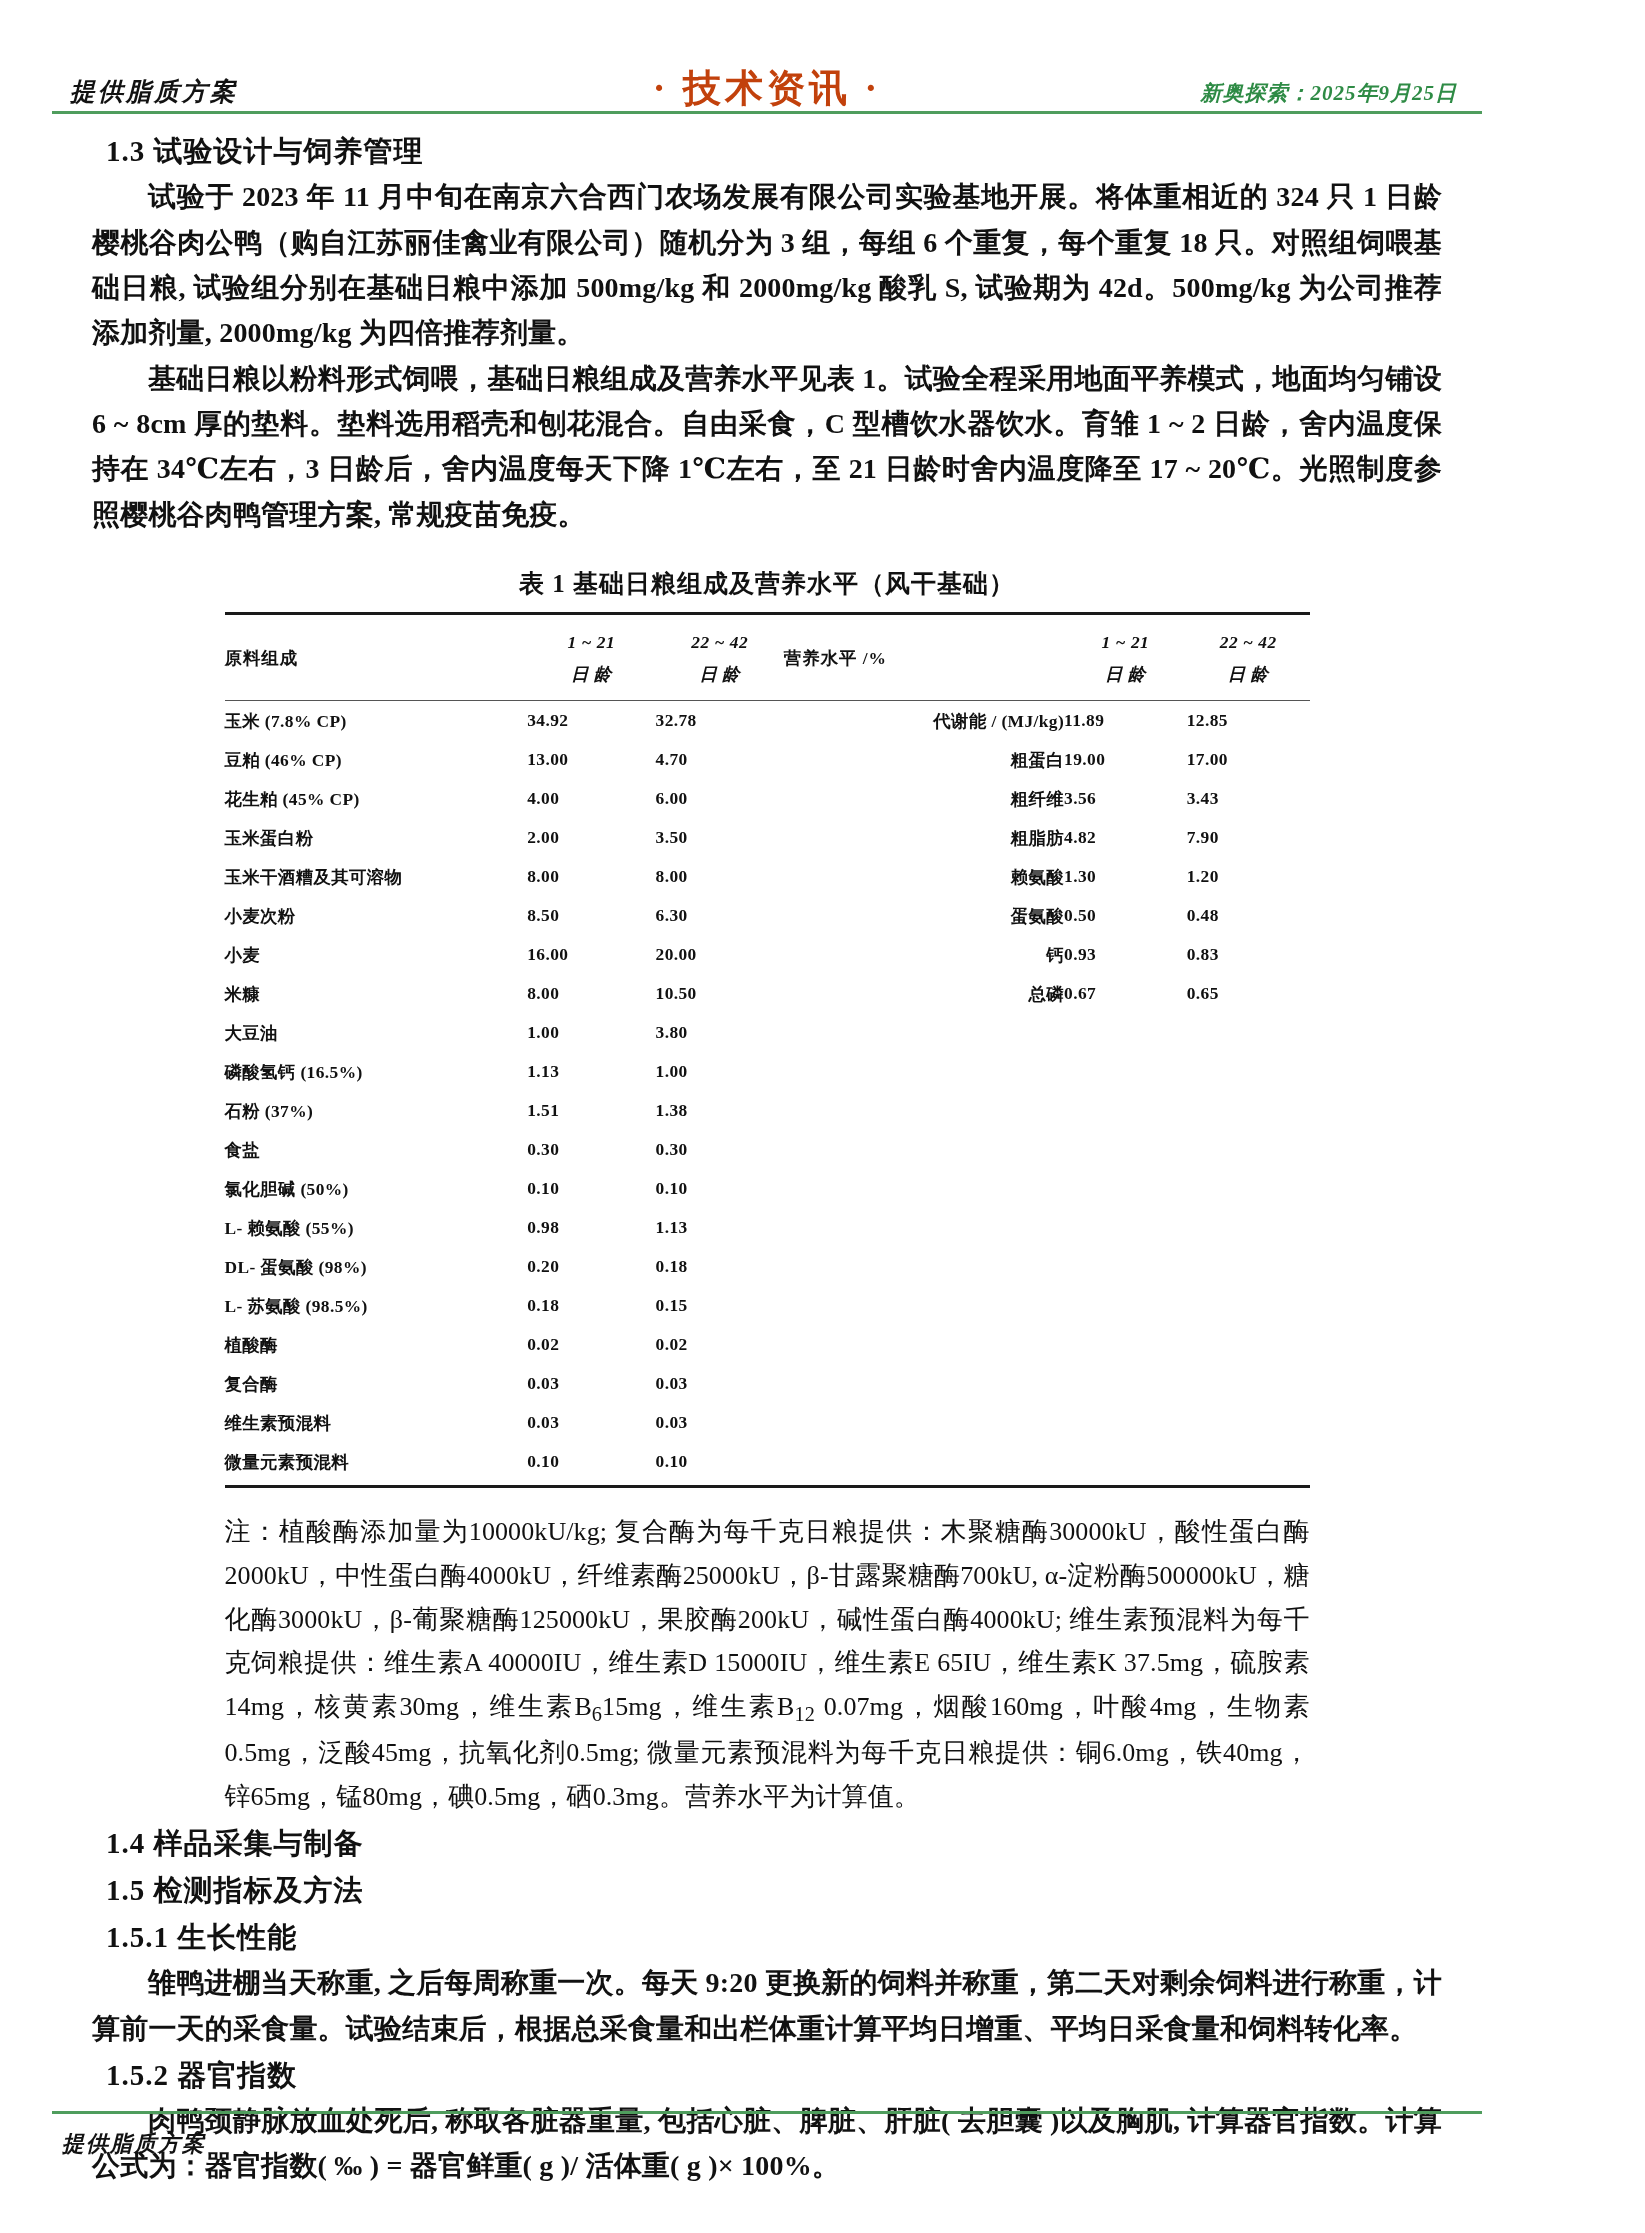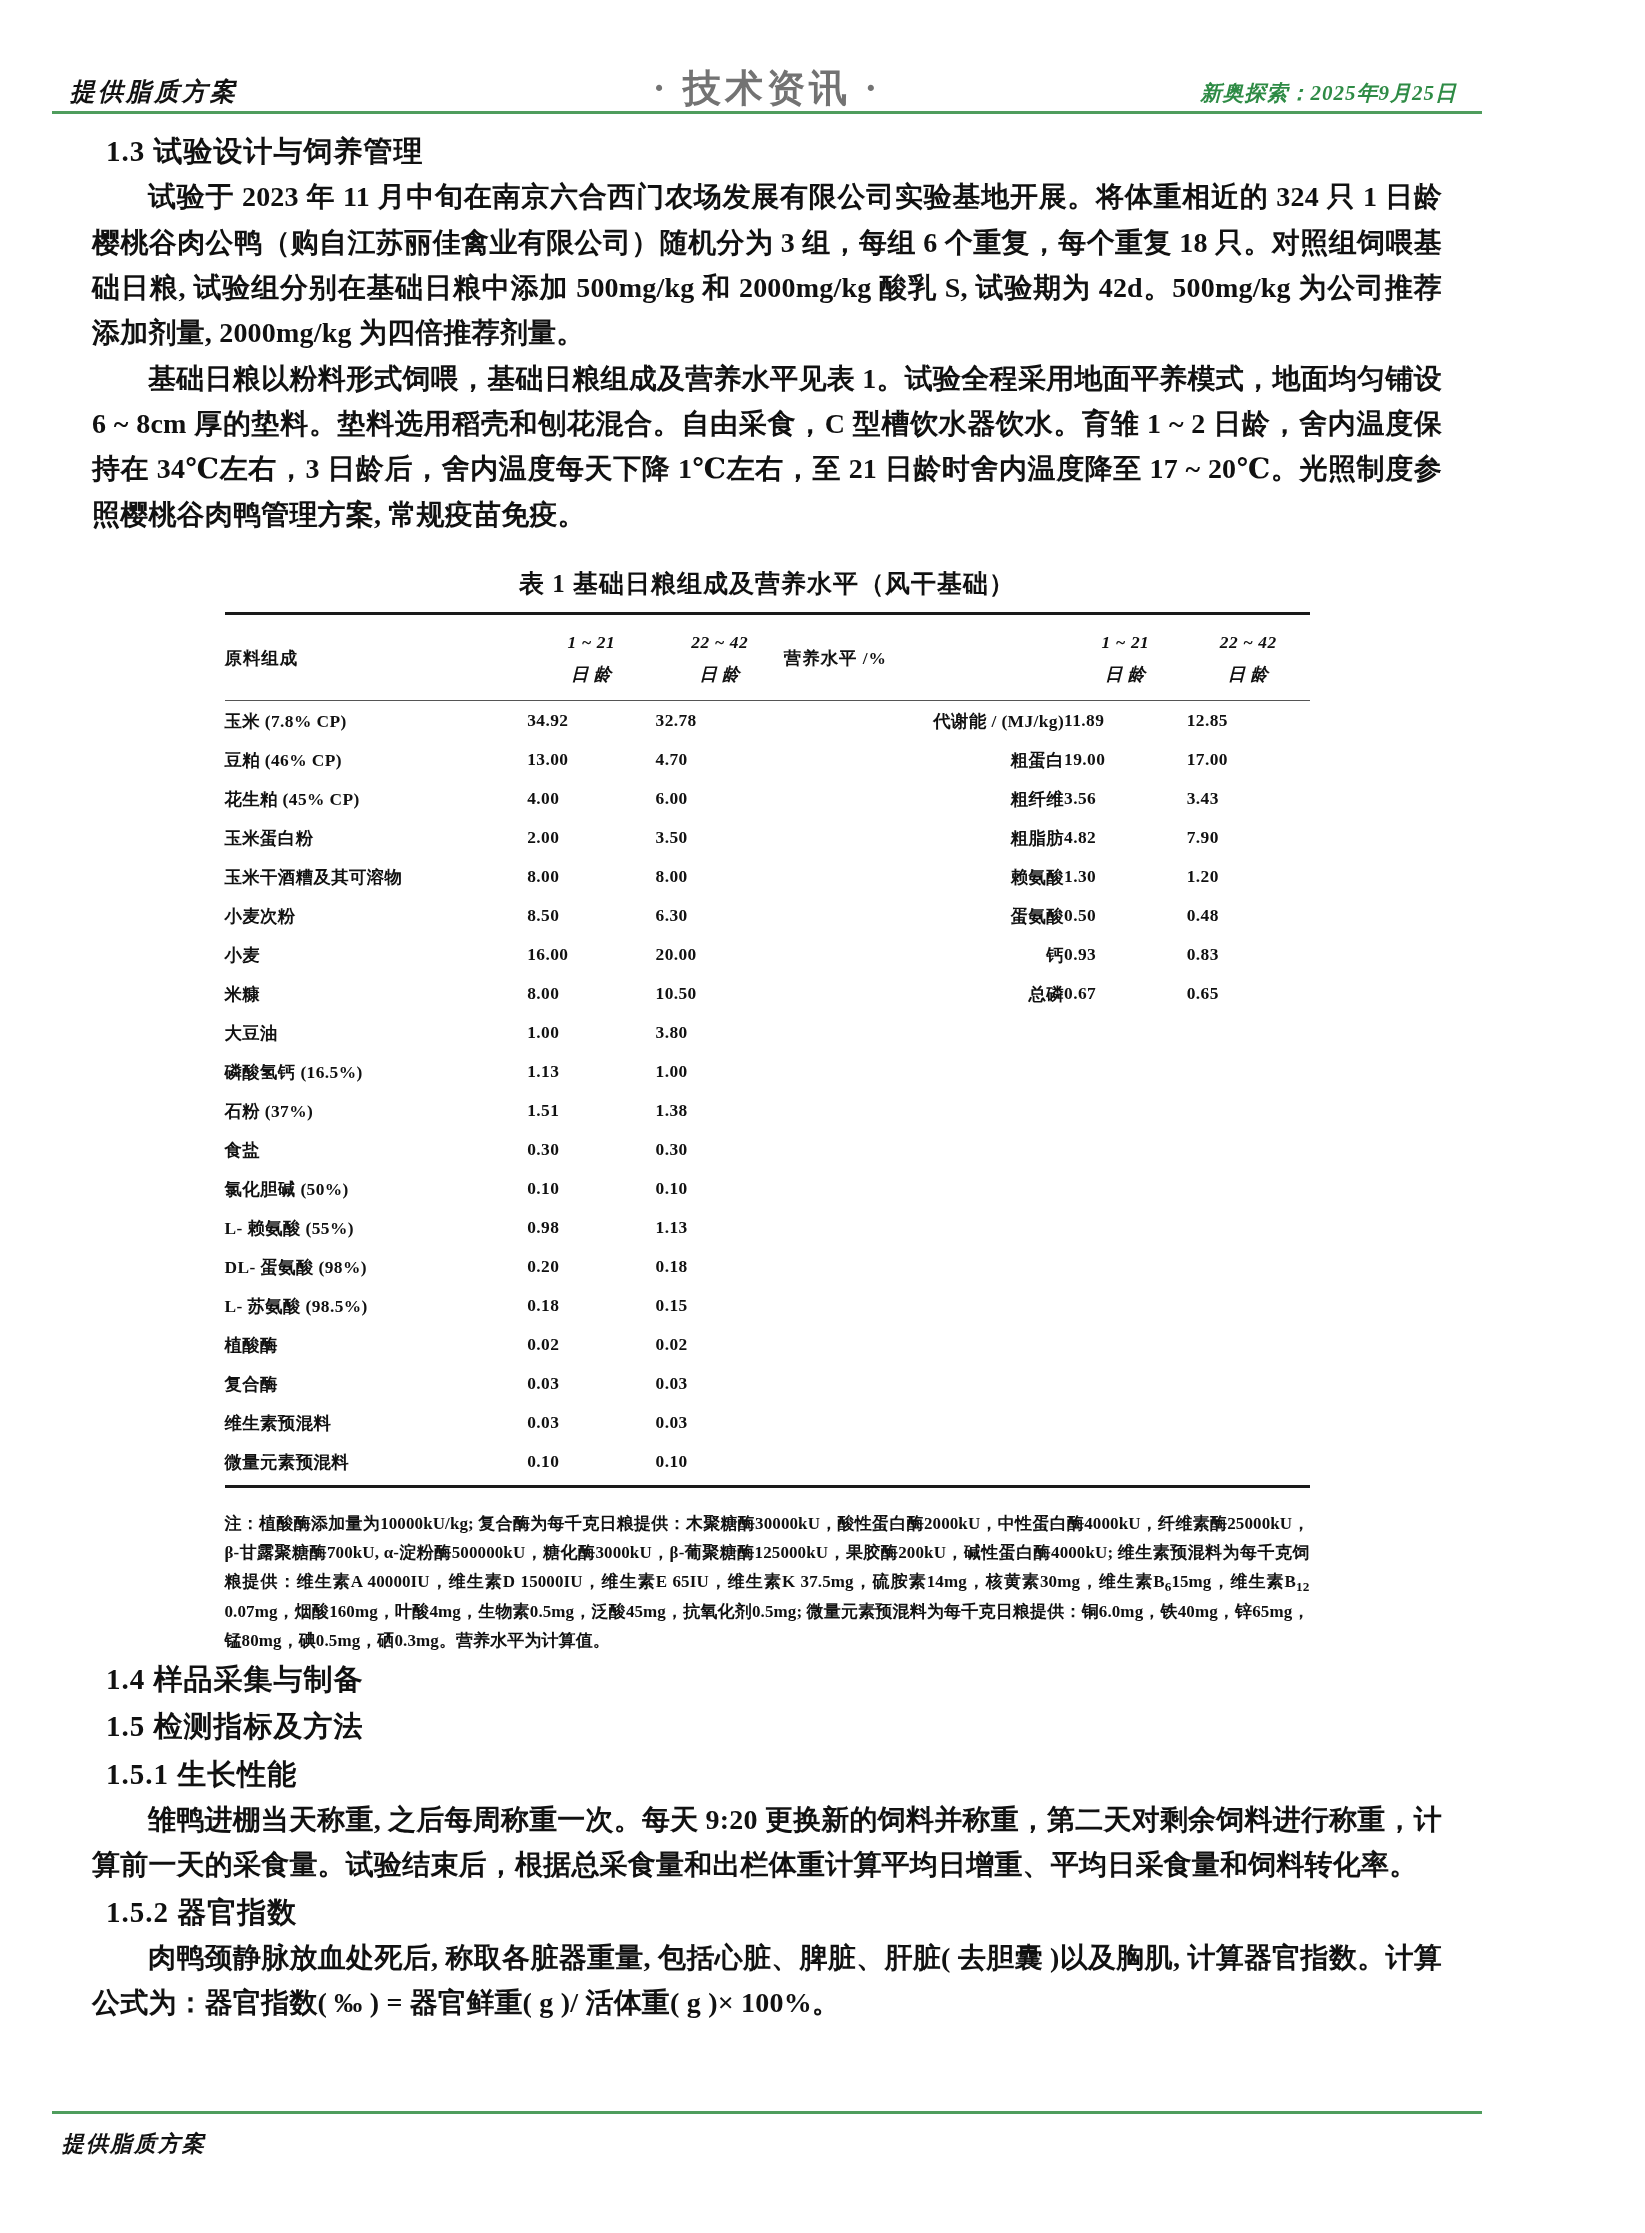--- a/index.html
+++ b/index.html
@@ -47,21 +47,21 @@
   }
   .runhead-center {
     position: absolute;
     left: 0; right: 0;
     bottom: -4px;
     text-align: center;
     font-family: "Liberation Serif", "DejaVu Serif", serif;
     font-weight: bold;
     font-size: 38px;
     letter-spacing: 4px;
-    color: #737373;
+    color: #c2410c;
     white-space: nowrap;
   }
   .runhead-right {
     position: absolute;
     right: 17px;
     bottom: 3px;
     font-family: "Liberation Serif", "DejaVu Serif", serif;
     font-weight: bold;
     font-style: italic;
     font-size: 21px;
@@ -163,26 +163,25 @@
   td.c-v1, td.c-v2 { text-align: left; width: 114px; }
   td.c-nutr { text-align: right; padding-left: 16px; width: 249px; margin-left: 48px; }
   td.c-n1, td.c-n2 { text-align: left; width: 109px; }
   .tbl-bottom {
     border-top: 3px solid #1a1a1a;
     margin-top: 4px;
     height: 0;
   }
   p.tbl-note {
     margin: 22px 0 0 0;
-    font-size: 17px;
+    font-size: 26px;
     line-height: 1.68;
     text-align: justify;
     text-justify: inter-ideograph;
     letter-spacing: 0.1px;
-    font-weight: bold;
   }
   .note-sub { font-size: 0.78em; vertical-align: sub; }
 
   
   .footer-left {
     position: absolute;
     left: 62px;
     top: 2129px;
     font-family: "Liberation Serif", "DejaVu Serif", serif;
     font-weight: bold;

